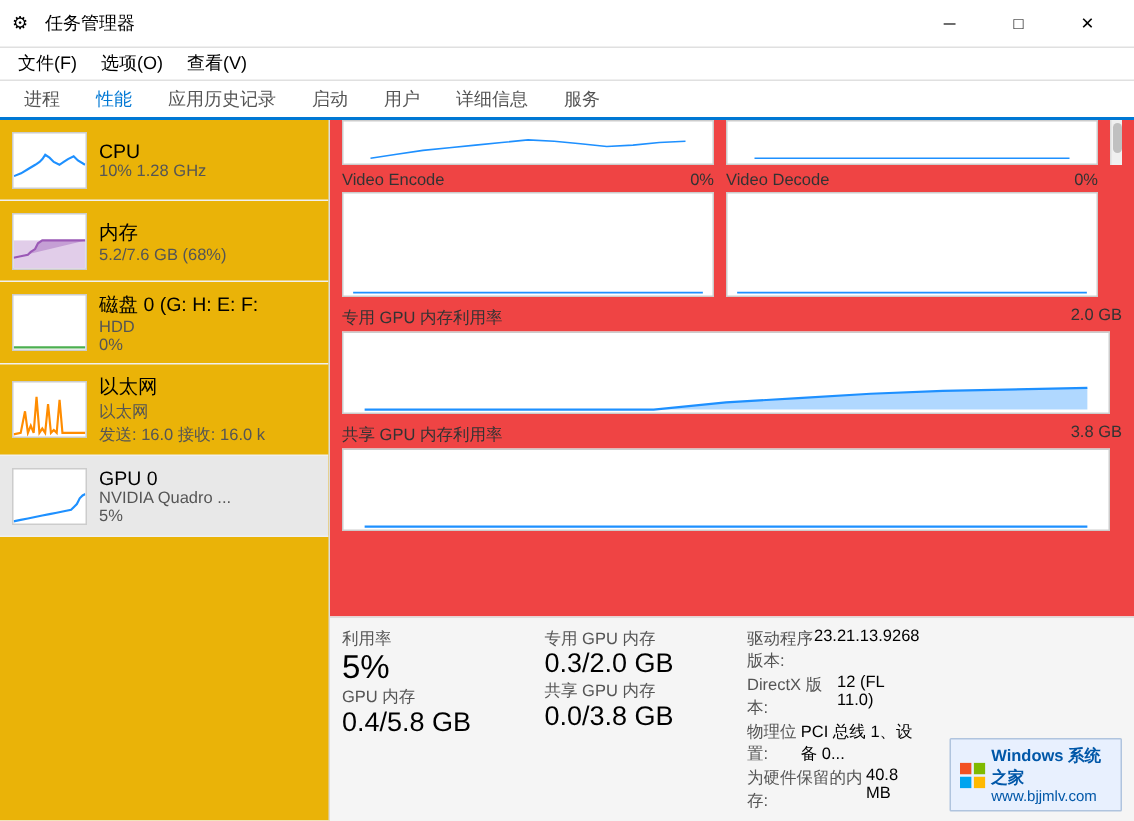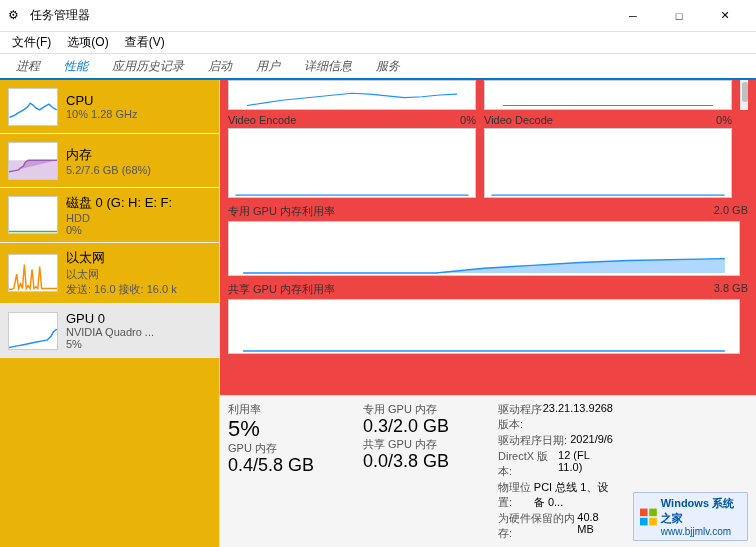--- a/index.html
+++ b/index.html
@@ -80,21 +80,20 @@
     .tab {
       padding: 4px 12px;
       font-size: 12px;
       cursor: pointer;
       color: #555;
       height: 26px;
       display: flex;
       align-items: center;
       border-bottom: 2px solid transparent;
       margin-bottom: -2px;
-      font-style: italic;
     }
     .tab.active {
       color: #0078d4;
       border-bottom: 2px solid #0078d4;
       font-weight: 500;
     }
 
     
     .main-content {
       display: flex;
@@ -505,24 +504,20 @@
         <div class="stat-label">共享 GPU 内存</div>
         <div class="stat-value-medium">0.0/3.8 GB</div>
       </div>
 
       <div class="stat-detail">
         <div class="stat-detail-row">
           <span class="stat-detail-key">驱动程序版本:</span>
           <span class="stat-detail-val">23.21.13.9268</span>
         </div>
         <div class="stat-detail-row">
-          <span class="stat-detail-key">驱动程序日期:</span>
-          <span class="stat-detail-val">2021/9/6</span>
-        </div>
-        <div class="stat-detail-row">
           <span class="stat-detail-key">DirectX 版本:</span>
           <span class="stat-detail-val">12 (FL 11.0)</span>
         </div>
         <div class="stat-detail-row">
           <span class="stat-detail-key">物理位置:</span>
           <span class="stat-detail-val">PCI 总线 1、设备 0...</span>
         </div>
         <div class="stat-detail-row">
           <span class="stat-detail-key">为硬件保留的内存:</span>
           <span class="stat-detail-val">40.8 MB</span>

